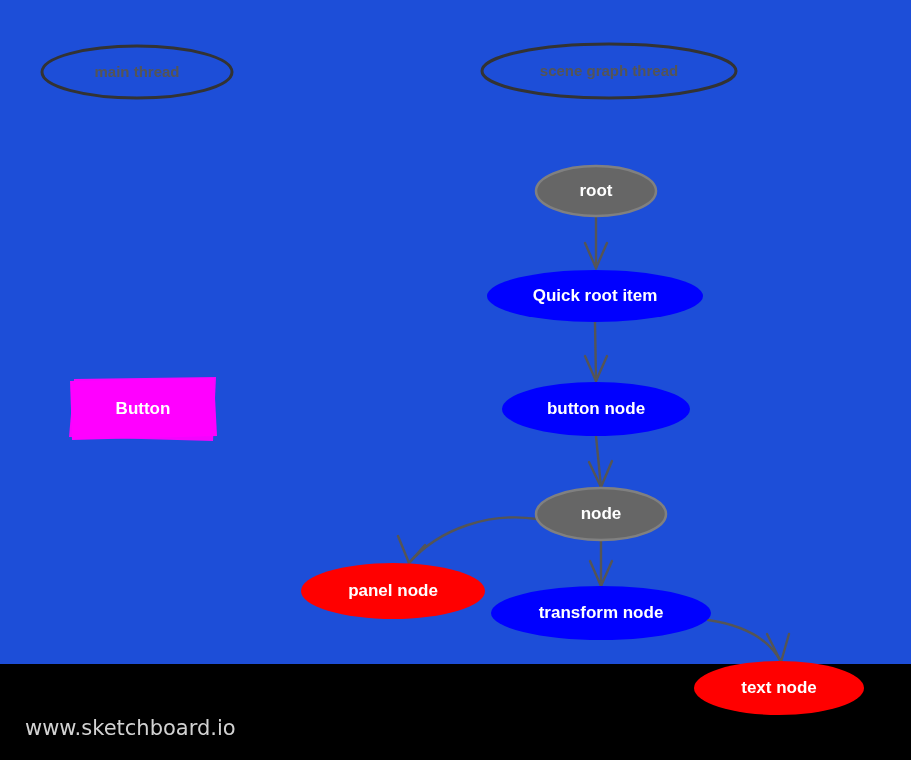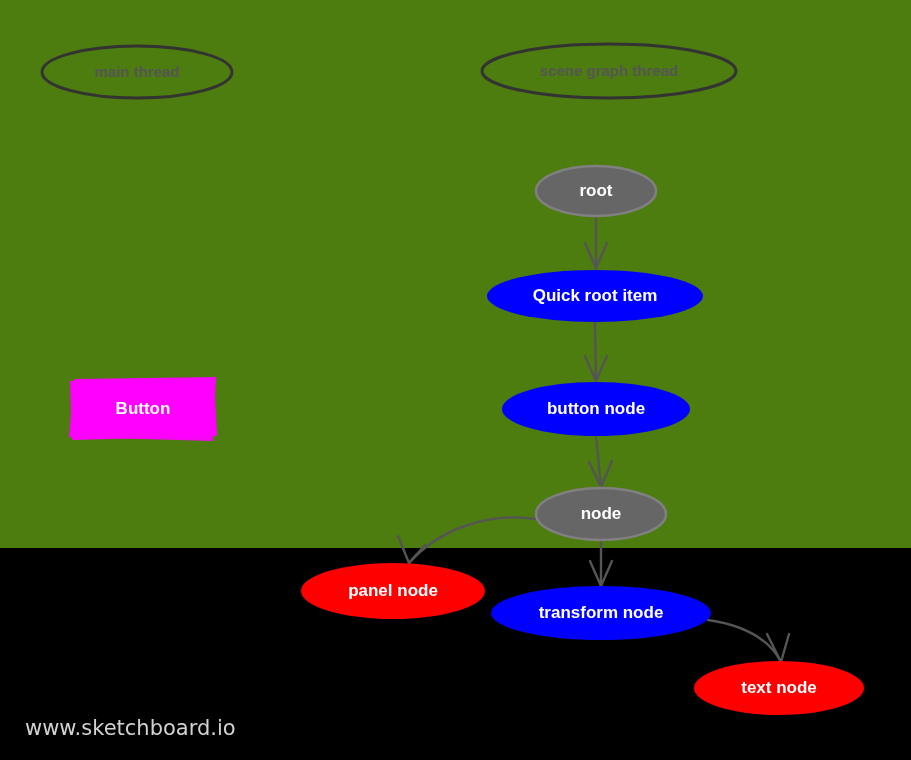--- a/index.html
+++ b/index.html
@@ -9,22 +9,22 @@
   }
   body {
     width: 911px;
     height: 760px;
     overflow: hidden;
     font-family: "Liberation Sans", sans-serif;
   }
   #canvas {
     position: relative;
     width: 911px;
-    height: 548px;
-    background: #4d7c0f;
+    height: 664px;
+    background: #1d4ed8;
   }
   #diagram-svg {
     position: absolute;
     left: 0;
     top: 0;
     width: 911px;
     height: 760px;
   }
   .node-label {
     font-family: "Liberation Sans", sans-serif;

